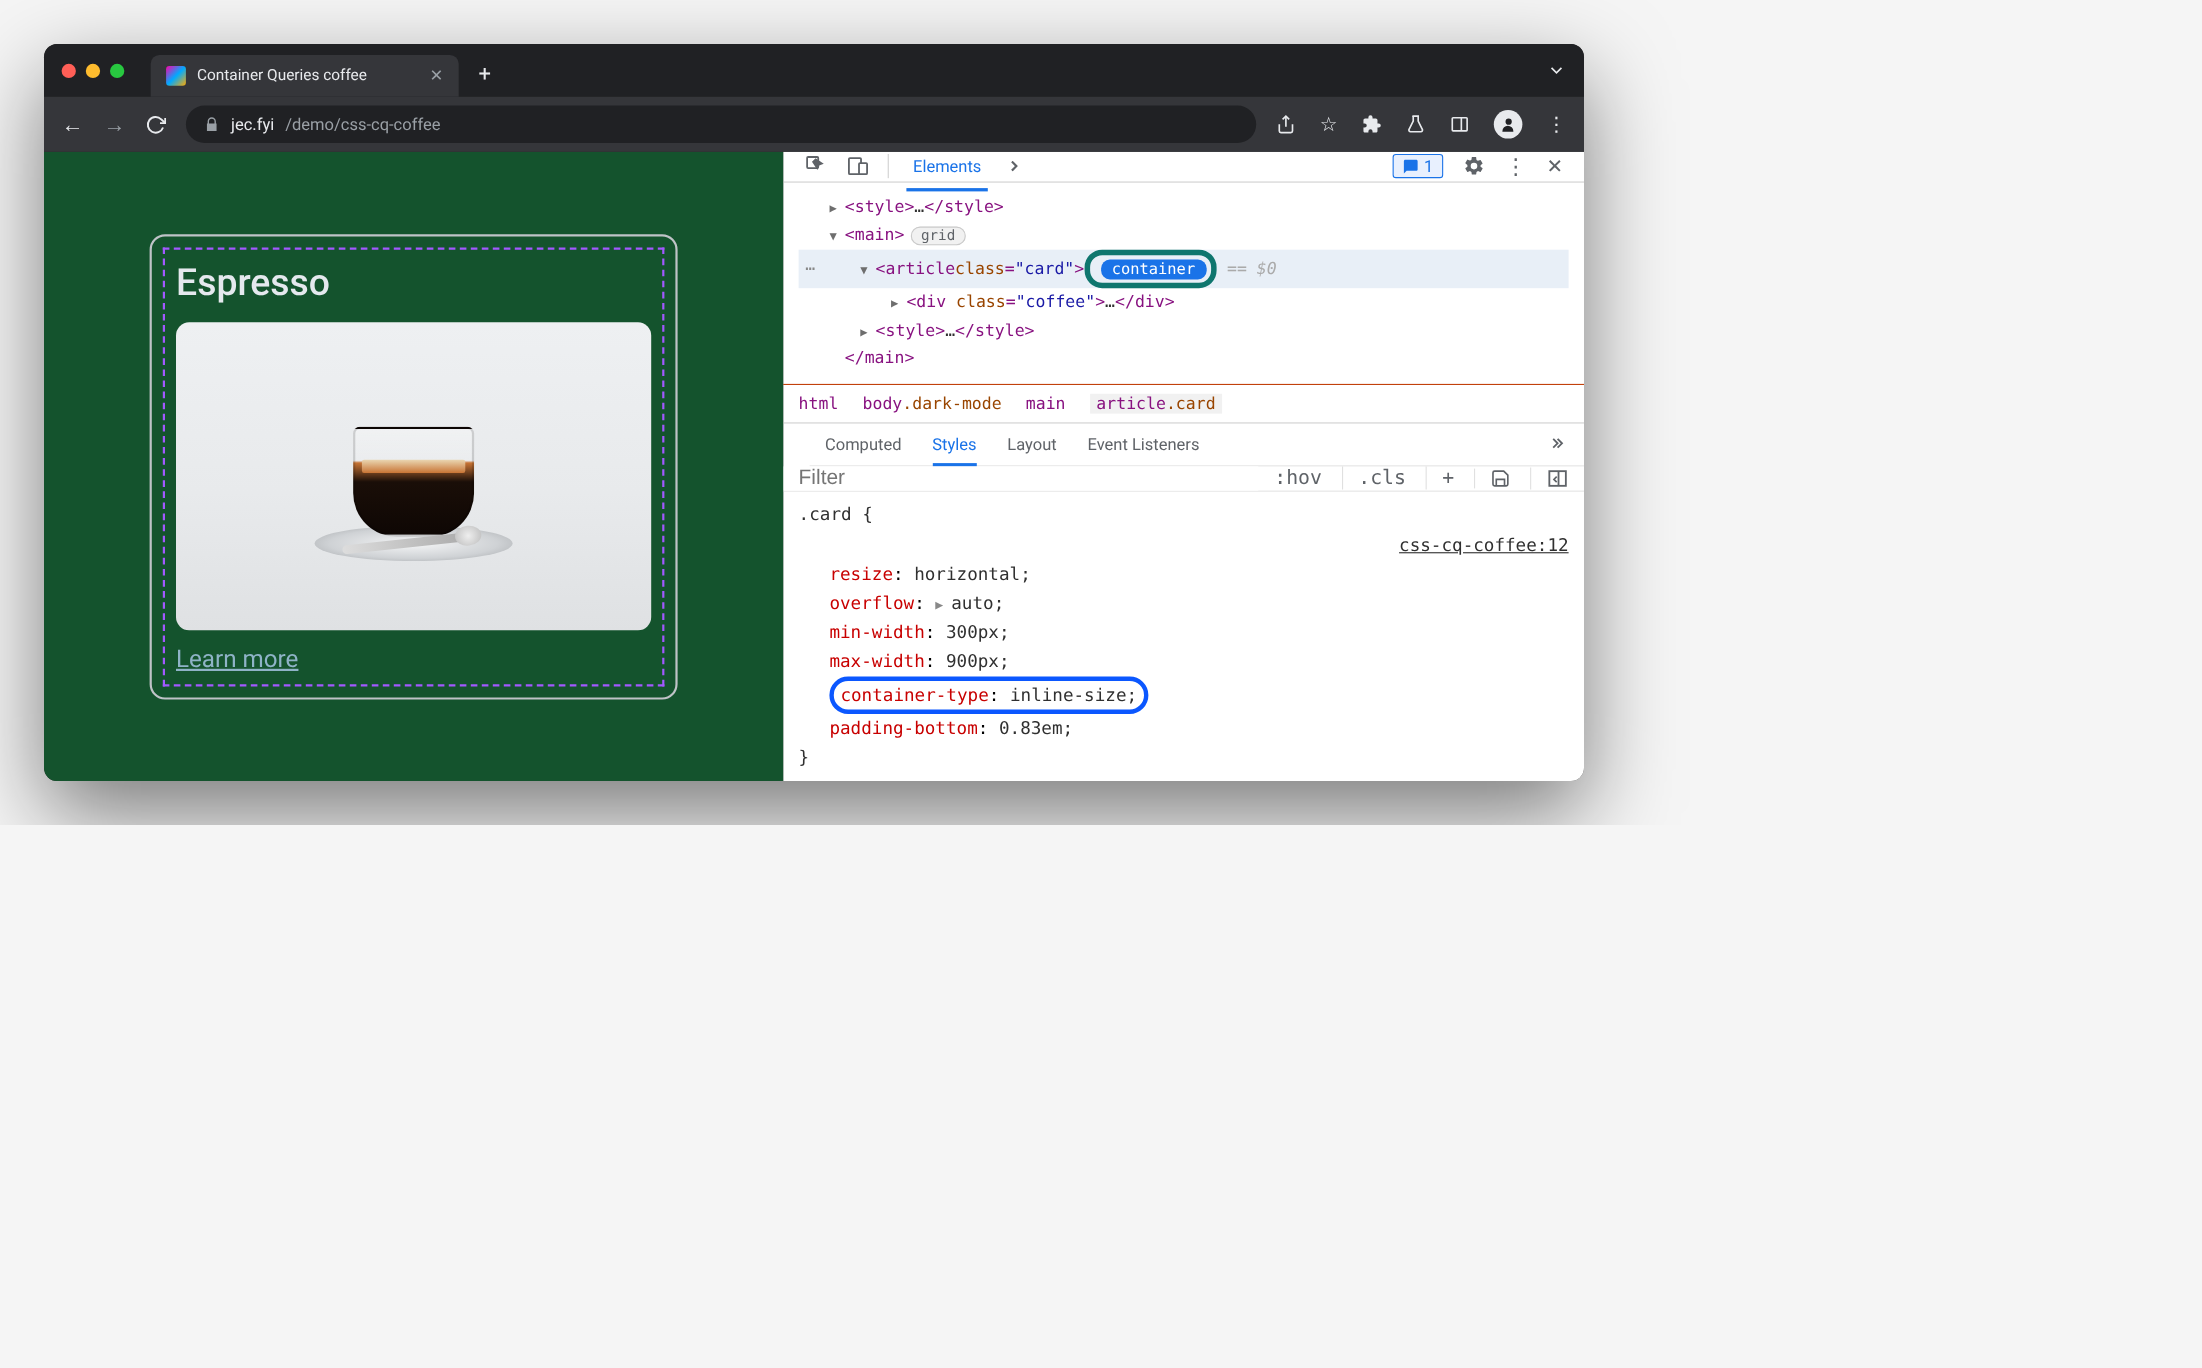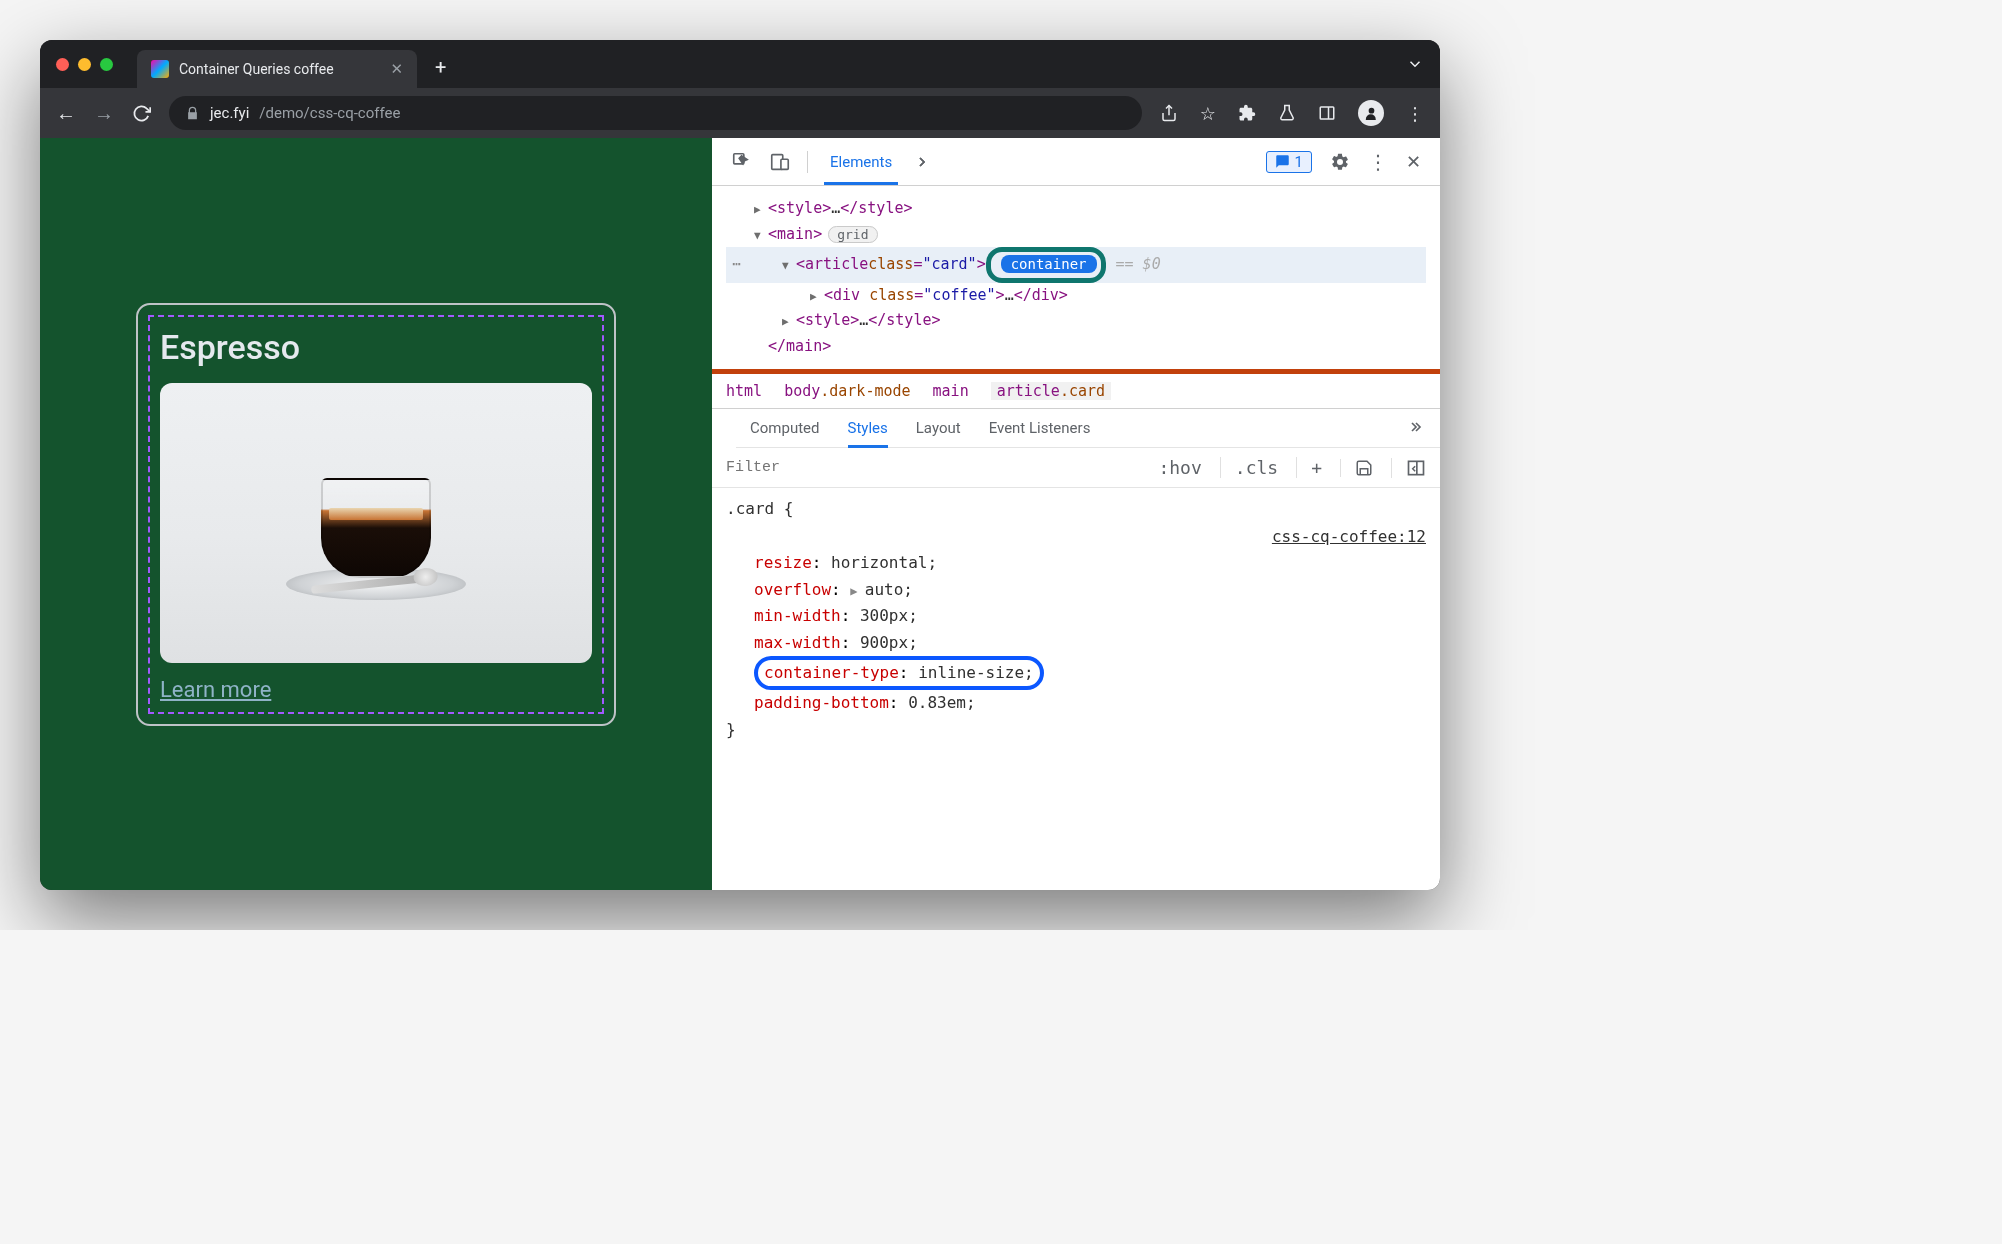--- a/index.html
+++ b/index.html
@@ -3,21 +3,21 @@
 <meta charset="utf-8">
 <style>
 * { margin: 0; padding: 0; box-sizing: border-box; }
 body {
   background: #f5f5f5;
   font-family: -apple-system, BlinkMacSystemFont, "Segoe UI", Roboto, sans-serif;
   padding: 40px;
 }
 .browser-window {
   width: 1400px;
-  height: 850px;
+  height: 670px;
   background: #2b2b2b;
   border-radius: 12px;
   box-shadow: 0 30px 80px rgba(0,0,0,0.5);
   overflow: hidden;
   display: flex;
   flex-direction: column;
 }
 .titlebar {
   height: 48px;
   background: #202124;
@@ -200,31 +200,31 @@
 .attr-val { color: #1a1aa6; }
 .text-node { color: #303030; }
 .badge-pill { background:#f1f1f1; border:1px solid #cacaca; border-radius:10px; padding:0 8px; font-size:13px; color:#5f6368; margin-left:6px;}
 .container-badge { background:#1a73e8; color:#fff; border-radius:8px; padding:1px 10px; font-family:Menlo,monospace; font-size:14px; margin-left:6px;}
 .selected-row { background:#e8eff7; display:flex; align-items:center; }
 .row-dots { color:#888; margin-right:6px; position:absolute; left:6px; }
 .selected-wrap { position:relative; }
 .highlight-ring { border:5px solid #0f766e; border-radius:16px; padding:0 4px; display:inline-block; }
 .eq-dollar { color:#aaa; font-style:italic; margin-left:10px; }
 
-.crumbs { border-top:5px solid #c2410c; border-bottom:1px solid #d0d0d0; padding:8px 14px; font-family:Menlo,monospace; font-size:15px; display:flex; gap:22px; }
+.crumbs { border-top:1px solid #c2410c; border-bottom:1px solid #d0d0d0; padding:8px 14px; font-family:Menlo,monospace; font-size:15px; display:flex; gap:22px; }
 .crumb { color:#5f6368; }
 .crumb.sel { color:#881280; background:#f1f1f1; padding:0 6px;}
 .crumb .cls { color:#994500; }
 
 .styles-header { display:flex; padding:10px 14px; gap:28px; border-bottom:1px solid #e4e4e4;margin-left:24px;}
 .styles-tab { color:#5f6368; }
 .styles-tab.active { color:#1a73e8; border-bottom:3px solid #1a73e8; padding-bottom:8px; margin-bottom:-11px;}
 
 .filter-row { display:flex; border-bottom:1px solid #e4e4e4; height:40px; align-items:center; }
-.filter-input { flex:1; border:none; padding:0 14px; font-size:15px; color:#4c1d95; font-family:Liberation Mono, monospace; outline:none;}
+.filter-input { flex:1; border:none; padding:0 14px; font-size:19px; color:#4c1d95; font-family:Liberation Sans, sans-serif; outline:none;}
 .filter-right { display:flex; gap:18px; padding:0 14px; color:#5f6368; font-family:Menlo,monospace; font-size:18px; align-items:center;}
 .filter-right span { border-left:1px solid #e0e0e0; padding-left:14px;}
 .filter-right span:first-child { border:none; padding-left:0;}
 
 .css-pane { padding:8px 14px; font-family:Menlo,Consolas,monospace; font-size:16px; line-height:1.65;}
 .selector-line { display:flex; justify-content:space-between;}
 .selector { color:#303030; }
 .src-link { color:#303030; text-decoration:underline;margin-top:28px; }
 .prop { padding-left:28px; }
 .prop-name { color:#c80000; }

